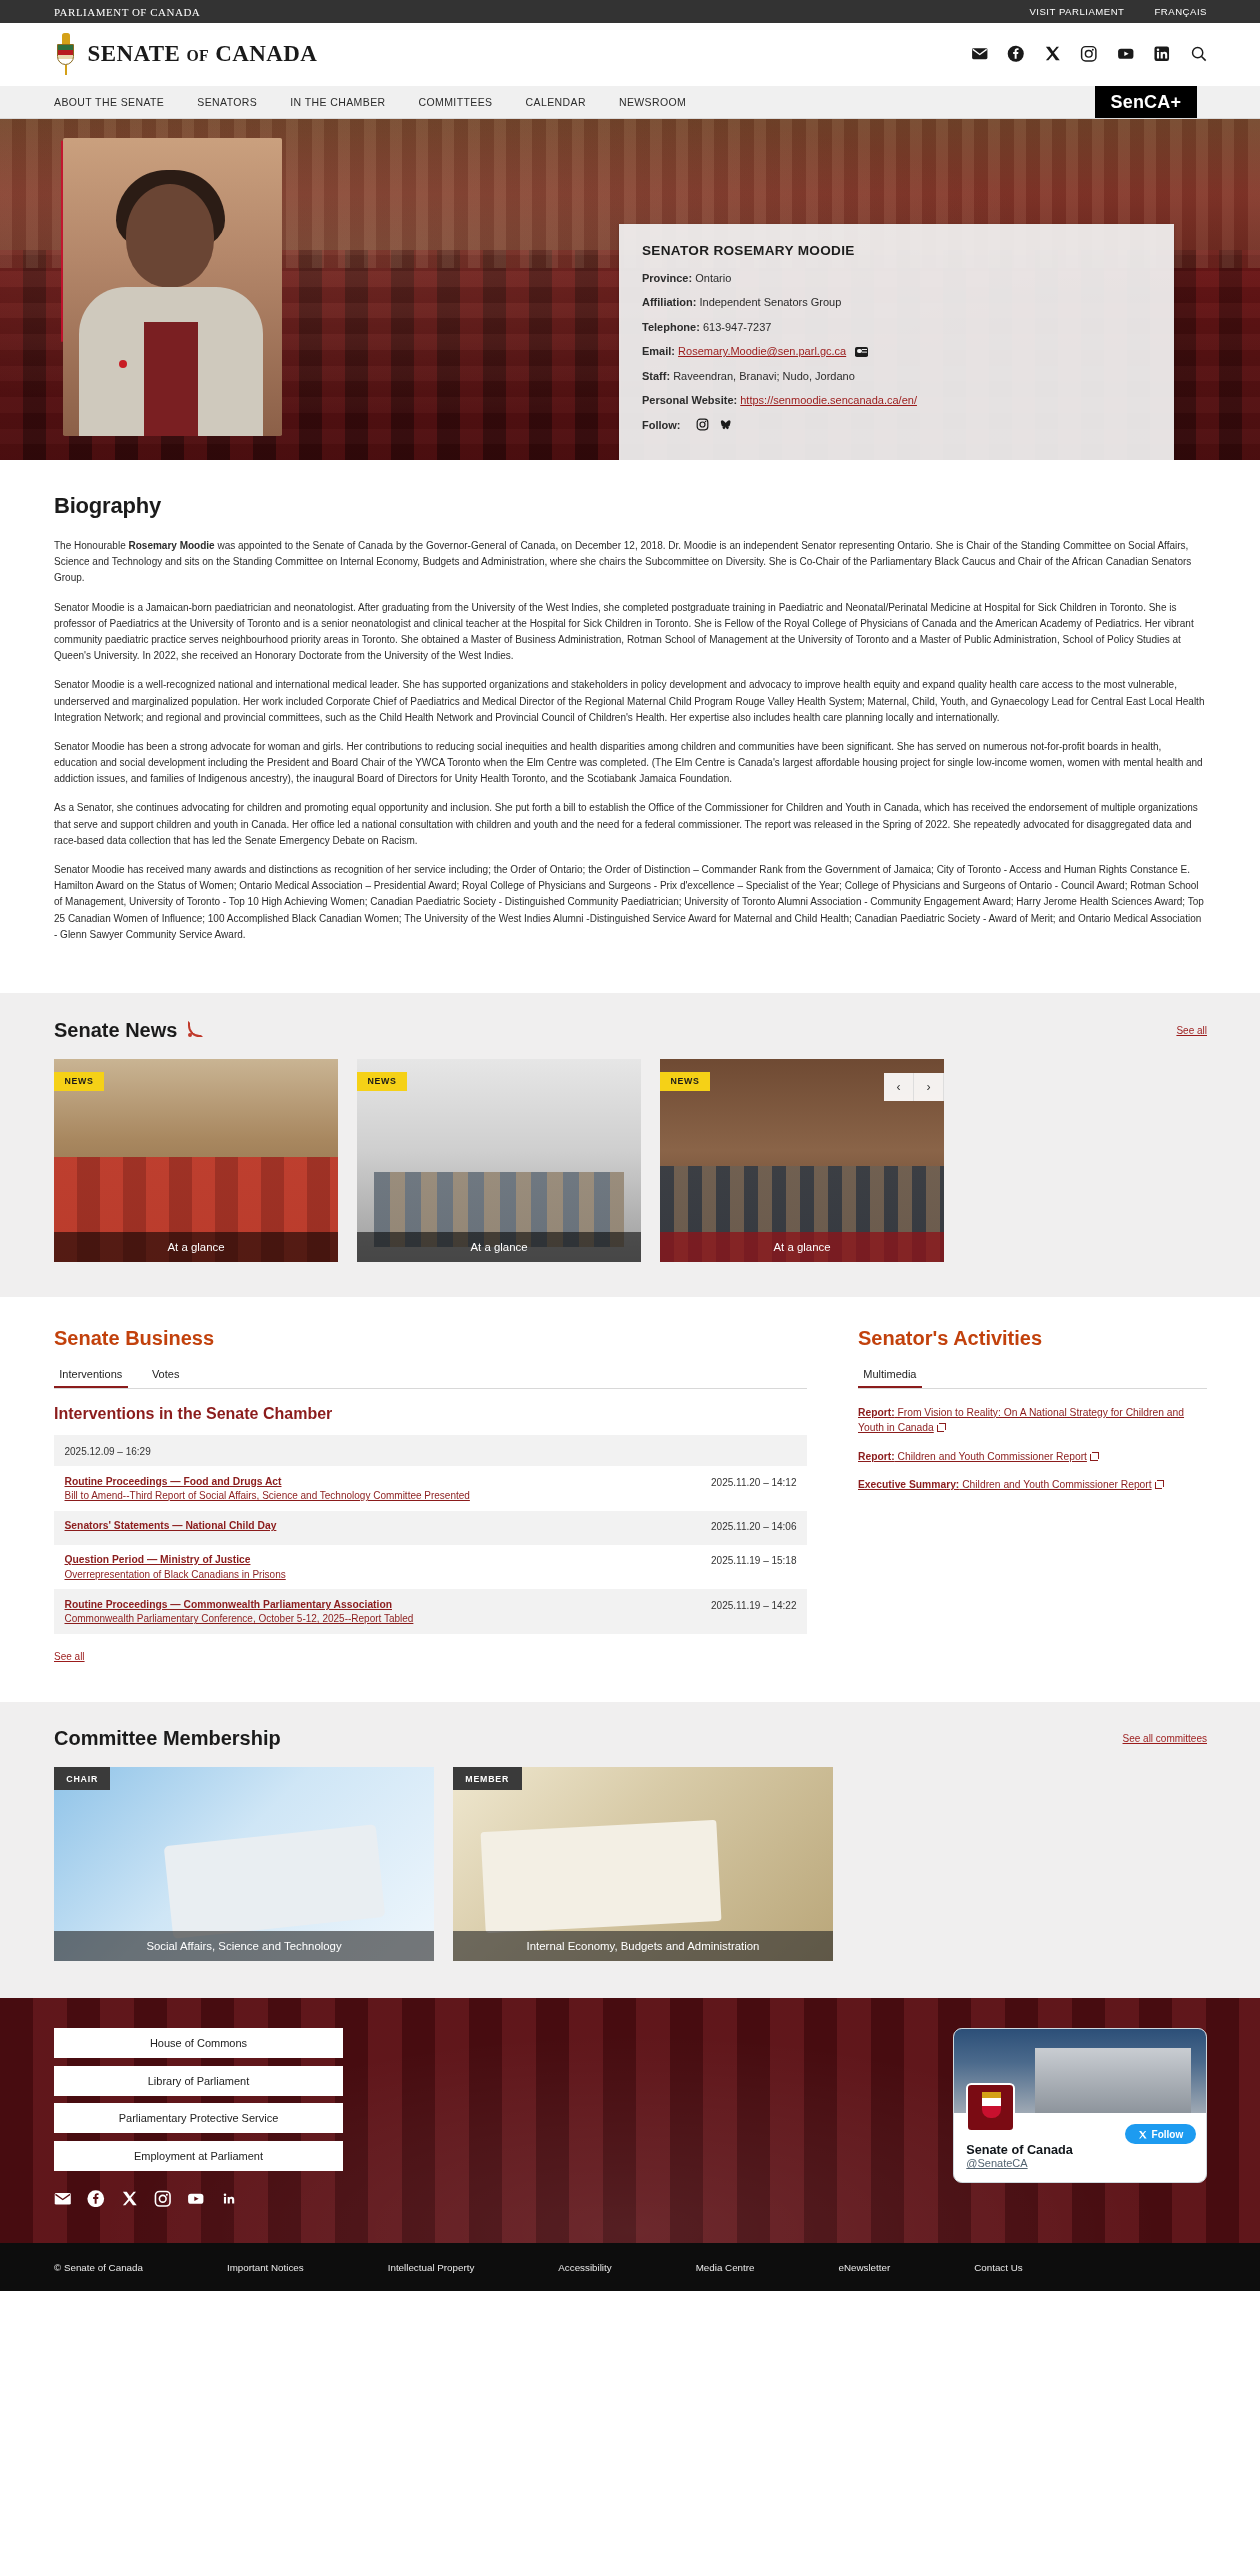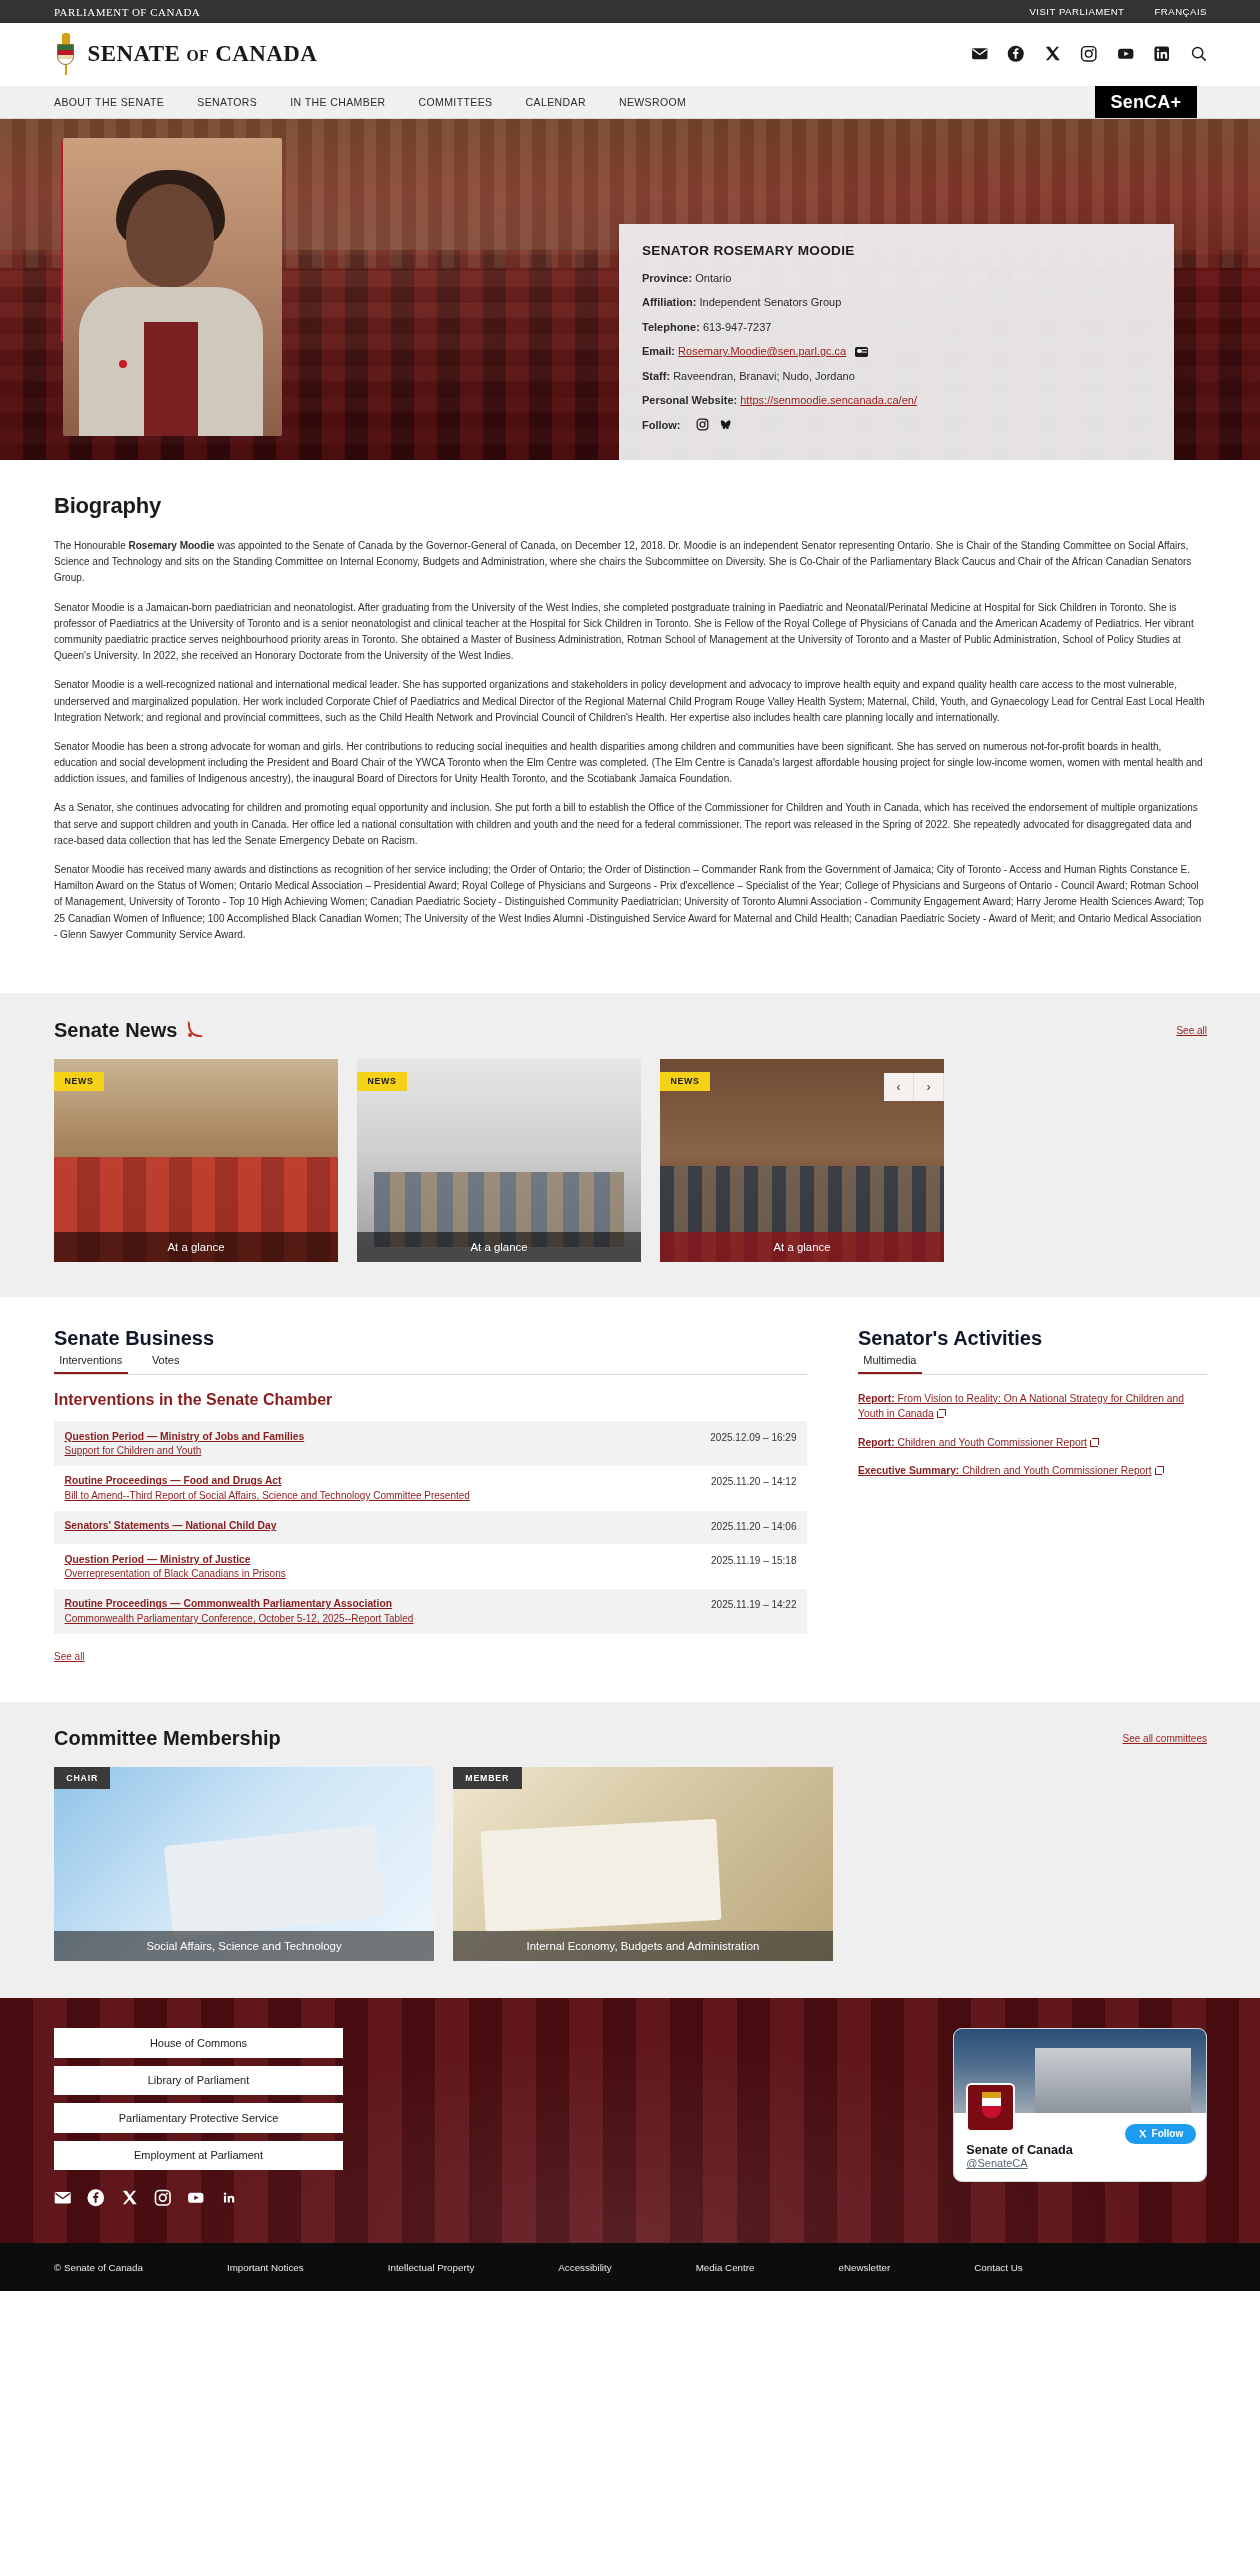--- a/index.html
+++ b/index.html
@@ -285,21 +285,21 @@
   .cbtn {
     width: 30px; height: 28px; background: rgba(255,255,255,.92); color:#333;
     display:flex; align-items:center; justify-content:center; font-size:12.3px; cursor:pointer;
     border-right: 0.9px solid #ddd;
   }
 
   
   .mid { display:flex; padding: 30px 54px 39px 54px; gap: 51px; background:#fff; }
   .biz { width: 753px; }
   .act { flex: 1; }
-  .mid h2 { font-size: 20px; font-weight: bold; color:#0f172a; }
+  .mid h2 { font-size: 20px; font-weight: bold; color:#c2410c; margin-bottom: 14px; }
   .tabs { display:flex; gap: 19px; border-bottom: 0.9px solid #d8d8d8; margin-bottom: 15.8px; }
   .tab {
     font-size: 11px; padding: 3.5px 5.3px 6.1px 5.3px; color:#1d1d1d; cursor:pointer;
   }
   .tab.active { border-bottom: 2.6px solid #8b1c1c; font-weight: normal; }
   .biz h3 {
     font-size: 16px; font-weight: bold; color:#8b1c1c; margin: 8.8px 0 12.3px 0;
   }
   .ilist { border-top: 0; }
   .irow {
@@ -582,24 +582,20 @@
   <div class="biz">
     <h2>Senate Business</h2>
     <div class="tabs">
       <div class="tab active">Interventions</div>
       <div class="tab">Votes</div>
     </div>
     <h3>Interventions in the Senate Chamber</h3>
 
     <div class="ilist">
       <div class="irow">
-        <div class="txt">
-          <span class="t1">Question Period — Ministry of Jobs and Families</span>
-          <span class="t2">Support for Children and Youth</span>
-        </div>
         <div class="date">2025.12.09 – 16:29</div>
       </div>
       <div class="irow">
         <div class="txt">
           <span class="t1">Routine Proceedings — Food and Drugs Act</span>
           <span class="t2">Bill to Amend--Third Report of Social Affairs, Science and Technology Committee Presented</span>
         </div>
         <div class="date">2025.11.20 – 14:12</div>
       </div>
       <div class="irow">

